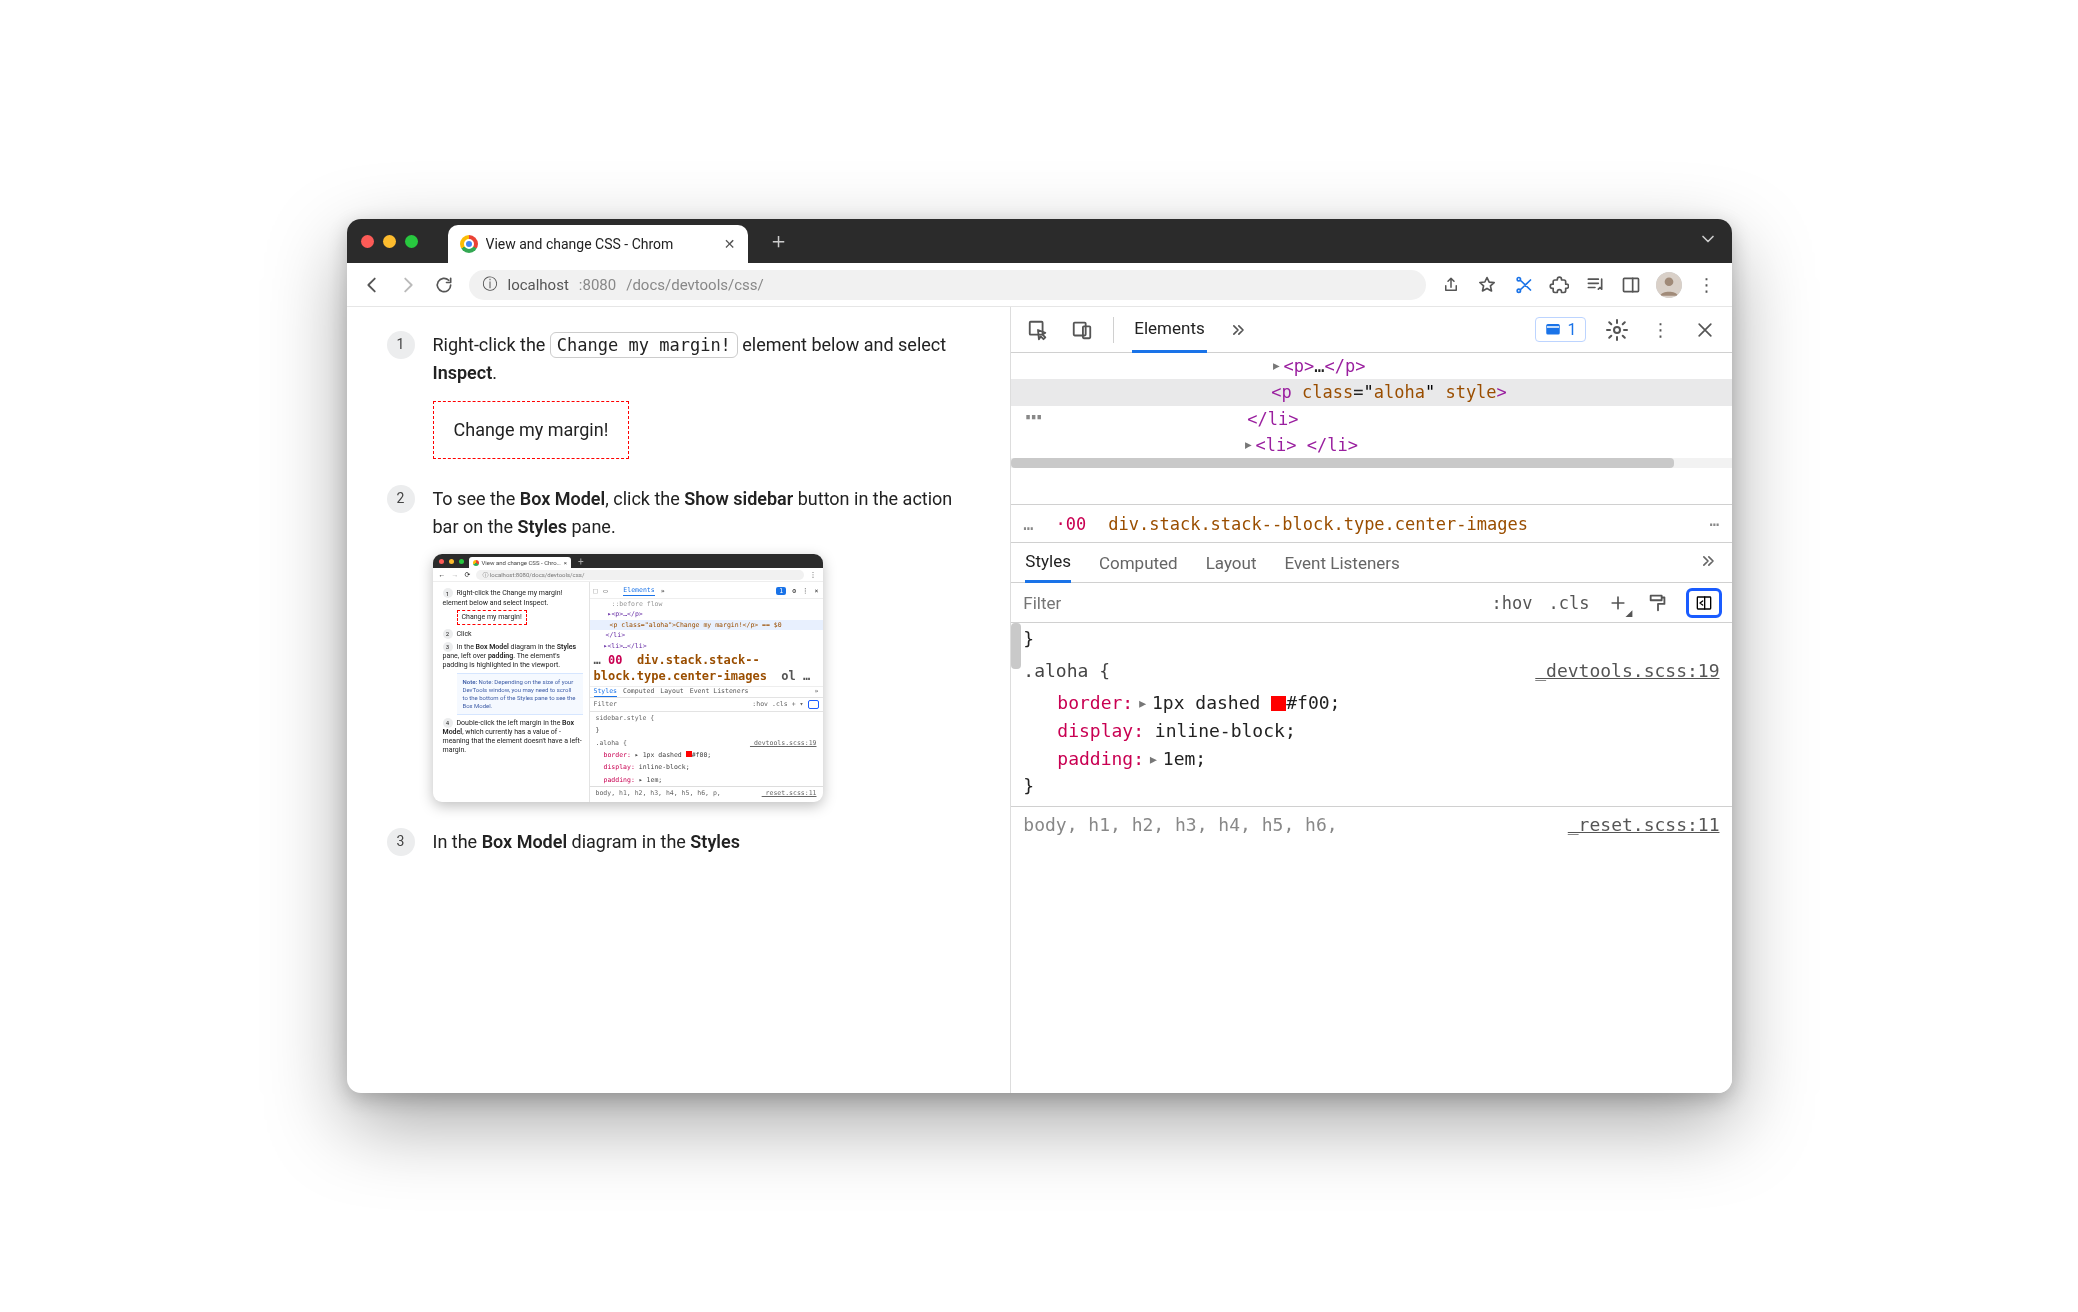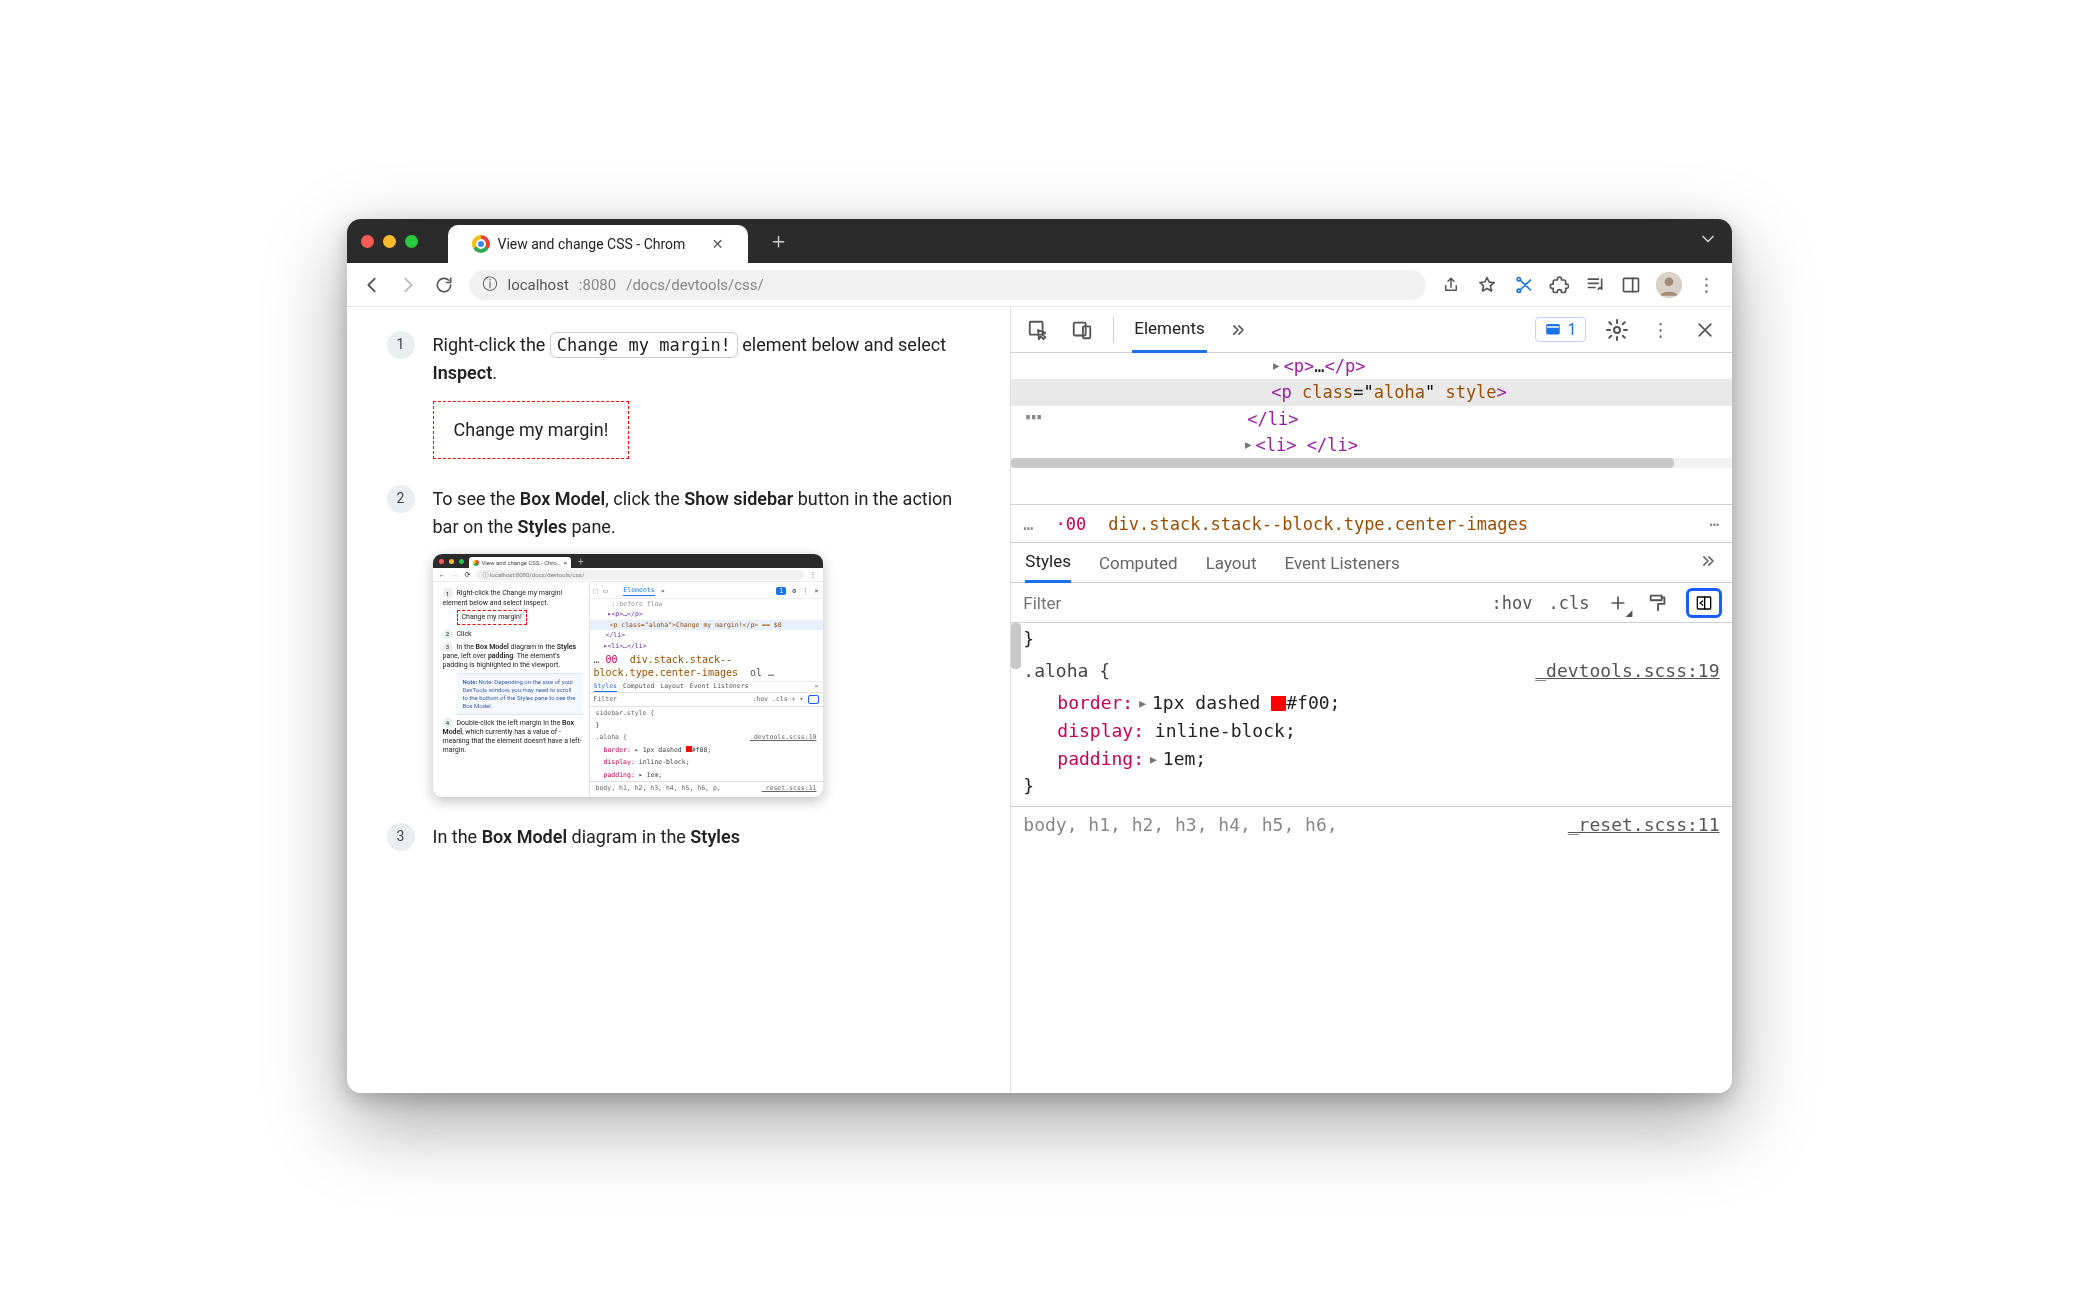--- a/index.html
+++ b/index.html
@@ -17,21 +17,21 @@
     display:flex;
     flex-direction:column;
     transform-origin: top left;
   }
 
   
   .tabstrip { background:#2b2b2b; height:44px; display:flex; align-items:center; padding:0 14px; gap:16px; }
   .traffic-lights { display:flex; gap:9px; margin-right:14px; }
   .traffic-lights .dot { width:13px; height:13px; border-radius:50%; }
   .tl-red{background:#fc5b57;} .tl-yellow{background:#fdbc2e;} .tl-green{background:#28c83f;}
-  .tab { background:#fff; border-radius:10px 10px 0 0; height:38px; margin-top:6px; display:flex; align-items:center; padding:0 24px; gap:8px; min-width:300px; }
+  .tab { background:#fff; border-radius:10px 10px 0 0; height:38px; margin-top:6px; display:flex; align-items:center; padding:0 12px; gap:8px; min-width:300px; }
   .chrome-logo { width:18px; height:18px; border-radius:50%; background: conic-gradient(#ea4335 0 120deg,#34a853 120deg 240deg,#fbbc05 240deg 360deg); position:relative; flex:none; }
   .chrome-logo::after{content:"";position:absolute;inset:4px;border-radius:50%;background:#4285f4;border:2px solid #fff;}
   .tab-title { font-size:14px; color:#222; white-space:nowrap; overflow:hidden; text-overflow:ellipsis; flex:1; }
   .tab-close { color:#555; font-size:14px; cursor:pointer; }
   .new-tab { color:#ccc; font-size:22px; cursor:pointer; margin-left:4px; }
   .tabstrip-right { margin-left:auto; color:#ccc; }
 
   
   .chrome-bar { height:44px; display:flex; align-items:center; gap:14px; padding:0 14px; background:#fff; border-bottom:1px solid #e6e6e6; }
   .nav-icon { width:22px; height:22px; display:flex; align-items:center; justify-content:center; color:#555; cursor:pointer; }
@@ -68,21 +68,21 @@
   .ms-aloha{border:1px dashed #f00;padding:2px 4px;display:inline-block;margin:2px 0 4px 14px;}
   .ms-note{border-top:1px solid #d6e6ff;border-bottom:1px solid #d6e6ff;background:#f5f9ff;color:#3e5da7;padding:4px 6px;margin:3px 0 3px 14px;font-size:6px;line-height:1.3;}
   .ms-tabrow{display:flex;gap:6px;border-bottom:1px solid #e3e3e3;padding:0 4px;font-size:6.5px;color:#555;}
   .ms-tabrow .active{color:#1a73e8;border-bottom:1.5px solid #1a73e8;}
   .ms-filter{display:flex;align-items:center;gap:4px;border-bottom:1px solid #e3e3e3;padding:2px 4px;font-size:6.5px;color:#666;}
   .ms-filter .box{border:1.5px solid #1a5cff;border-radius:2px;width:11px;height:9px;}
   .ms-rule{padding:2px 6px;color:#444;font-size:6.5px;}
   .ms-rule .prop{color:#c90052;}
   .ms-rule .sel{color:#666;}
   .ms-rule .src{float:right;color:#666;text-decoration:underline;}
-  .ms-crumb{padding:2px 4px;font-size:10px;color:#555;border-bottom:1px solid #eee;}
+  .ms-crumb{padding:2px 4px;font-size:12px;color:#555;border-bottom:1px solid #eee;font-weight:bold;}
   .ms-crumb .big{color:#9a4e00;}
   .ms-crumb .n{color:#c90052;}
   .ms-elrow{display:flex;gap:6px;border-bottom:1px solid #eee;padding:2px 4px;font-size:6.5px;align-items:center;}
   .ms-elrow .active{color:#1a73e8;border-bottom:1.5px solid #1a73e8;}
   .ms-badge{background:#1a73e8;color:#fff;border-radius:2px;padding:0 3px;}
   .ms-hi{background:#e8f0fe;}
   .ms-dom{padding:1px 4px;color:#5d1f9f;font-size:6.5px;}
   .ms-dom .attr{color:#9a4e00;}
 
   

